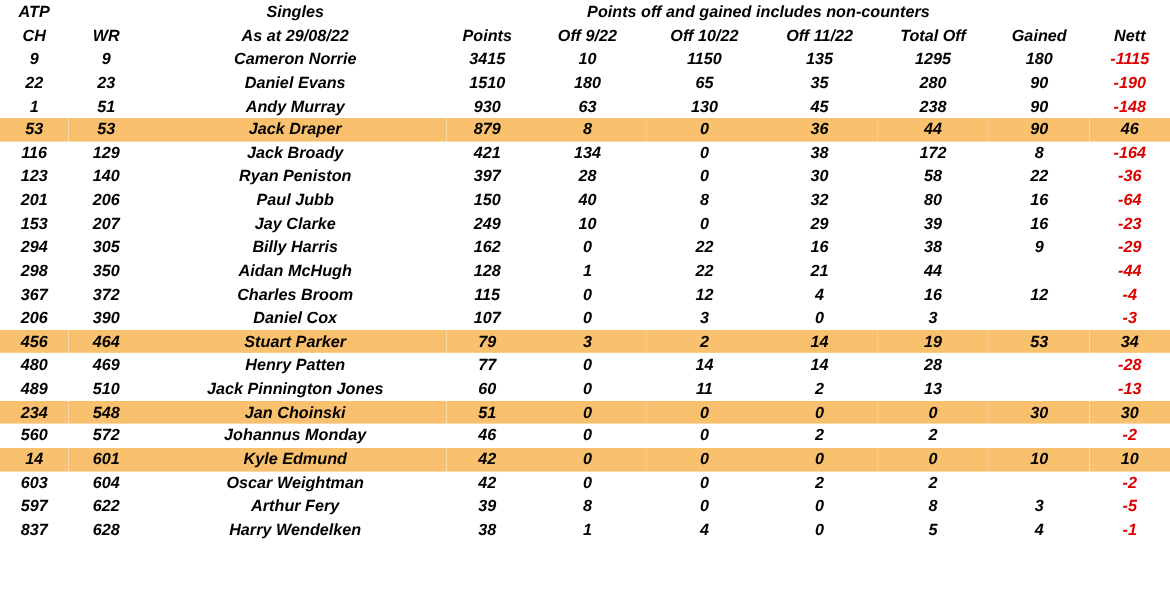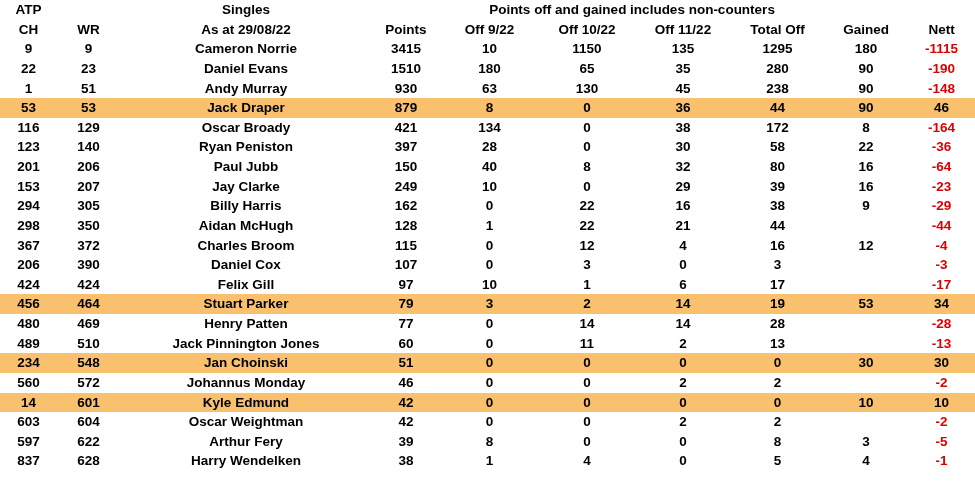--- a/index.html
+++ b/index.html
@@ -13,20 +13,21 @@
     overflow: hidden;
     font-family: "Liberation Sans", sans-serif;
     font-weight: bold;
     color: #000000;
   }
   table[data-name="rankings-table"] {
     width: 975px;
     height: 388px;
     border-collapse: collapse;
     table-layout: fixed;
+    font-style: italic;
   }
   th, td {
     padding: 0;
     margin: 0;
     text-align: center;
     vertical-align: middle;
     font-size: 13.5px;
     font-weight: bold;
     line-height: 1;
     white-space: nowrap;
@@ -127,21 +128,21 @@
         <td data-name="cell-off_9">8</td>
         <td data-name="cell-off_10">0</td>
         <td data-name="cell-off_11">36</td>
         <td data-name="cell-total_off">44</td>
         <td data-name="cell-gained">90</td>
         <td data-name="cell-nett">46</td>
       </tr>
       <tr data-name="table-row">
         <td data-name="cell-ch">116</td>
         <td data-name="cell-wr">129</td>
-        <td data-name="cell-name">Oscar Broady</td>
+        <td data-name="cell-name">Jack Broady</td>
         <td data-name="cell-points">421</td>
         <td data-name="cell-off_9">134</td>
         <td data-name="cell-off_10">0</td>
         <td data-name="cell-off_11">38</td>
         <td data-name="cell-total_off">172</td>
         <td data-name="cell-gained">8</td>
         <td data-name="cell-nett" class="negative">-164</td>
       </tr>
       <tr data-name="table-row">
         <td data-name="cell-ch">123</td>
@@ -219,32 +220,20 @@
         <td data-name="cell-ch">206</td>
         <td data-name="cell-wr">390</td>
         <td data-name="cell-name">Daniel Cox</td>
         <td data-name="cell-points">107</td>
         <td data-name="cell-off_9">0</td>
         <td data-name="cell-off_10">3</td>
         <td data-name="cell-off_11">0</td>
         <td data-name="cell-total_off">3</td>
         <td data-name="cell-gained"></td>
         <td data-name="cell-nett" class="negative">-3</td>
-      </tr>
-      <tr data-name="table-row">
-        <td data-name="cell-ch">424</td>
-        <td data-name="cell-wr">424</td>
-        <td data-name="cell-name">Felix Gill</td>
-        <td data-name="cell-points">97</td>
-        <td data-name="cell-off_9">10</td>
-        <td data-name="cell-off_10">1</td>
-        <td data-name="cell-off_11">6</td>
-        <td data-name="cell-total_off">17</td>
-        <td data-name="cell-gained"></td>
-        <td data-name="cell-nett" class="negative">-17</td>
       </tr>
       <tr data-name="table-row" class="highlight">
         <td data-name="cell-ch">456</td>
         <td data-name="cell-wr">464</td>
         <td data-name="cell-name">Stuart Parker</td>
         <td data-name="cell-points">79</td>
         <td data-name="cell-off_9">3</td>
         <td data-name="cell-off_10">2</td>
         <td data-name="cell-off_11">14</td>
         <td data-name="cell-total_off">19</td>

